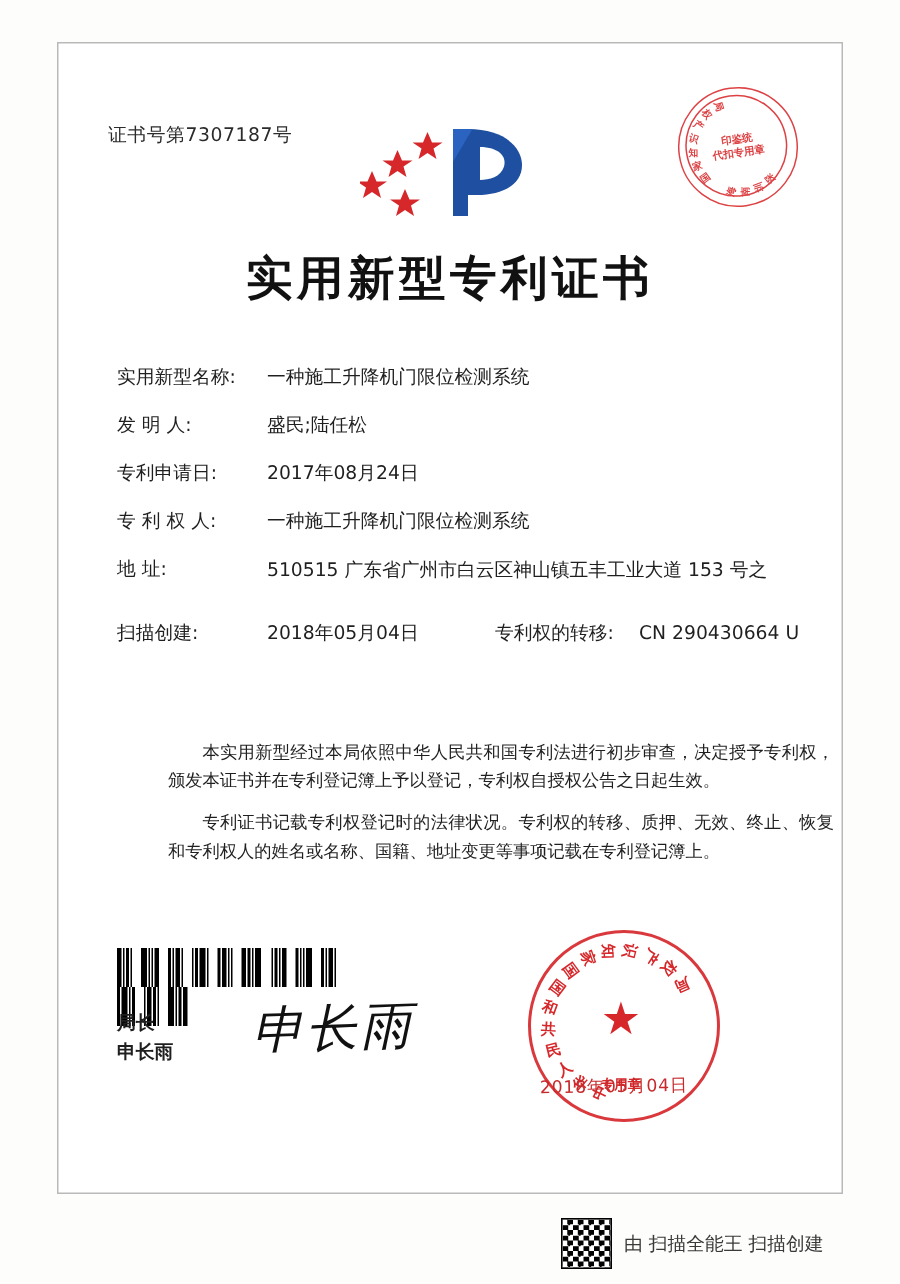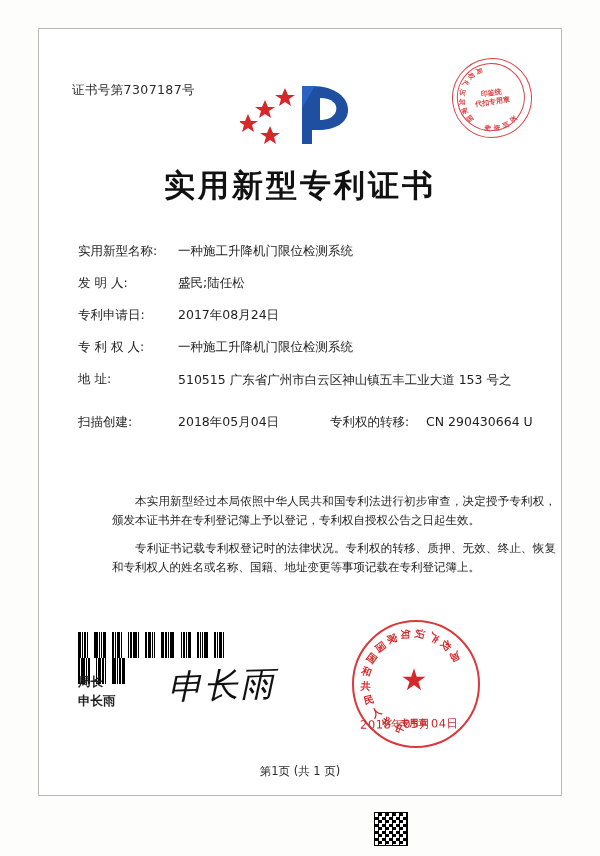--- a/index.html
+++ b/index.html
@@ -414,19 +414,19 @@
       <span style="transform: rotate(15deg) translate(0,-53px) rotate(90deg);">识</span>
       <span style="transform: rotate(32deg) translate(0,-53px) rotate(90deg);">产</span>
       <span style="transform: rotate(49deg) translate(0,-53px) rotate(90deg);">权</span>
       <span style="transform: rotate(66deg) translate(0,-53px) rotate(90deg);">局</span>
     </div>
     <div class="star">★</div>
     <div class="bottom-text">专用章</div>
   </div>
   <div class="seal-date">2018年05月04日</div>
 
-  <div class="page-number">第1页 (共 1 页)</div>
 
   <div class="watermark">
     <div class="qr"></div>
+    <div class="watermark-text">由 扫描全能王 扫描创建</div>
   </div>
 
 </div>
 
 </body></html>

